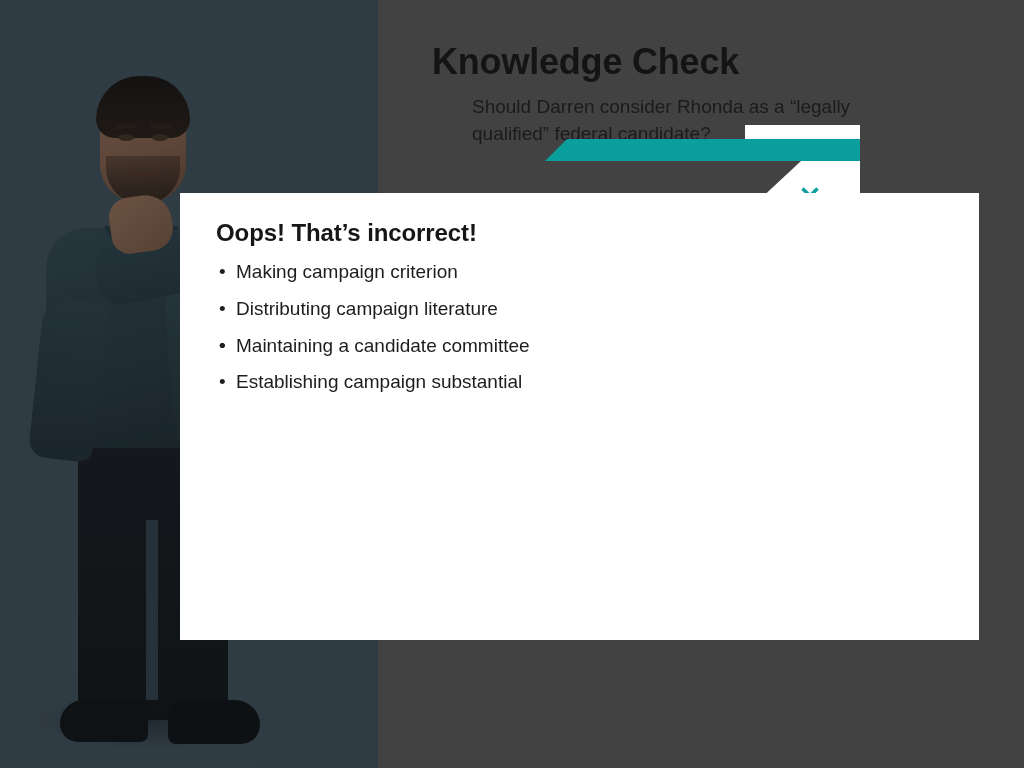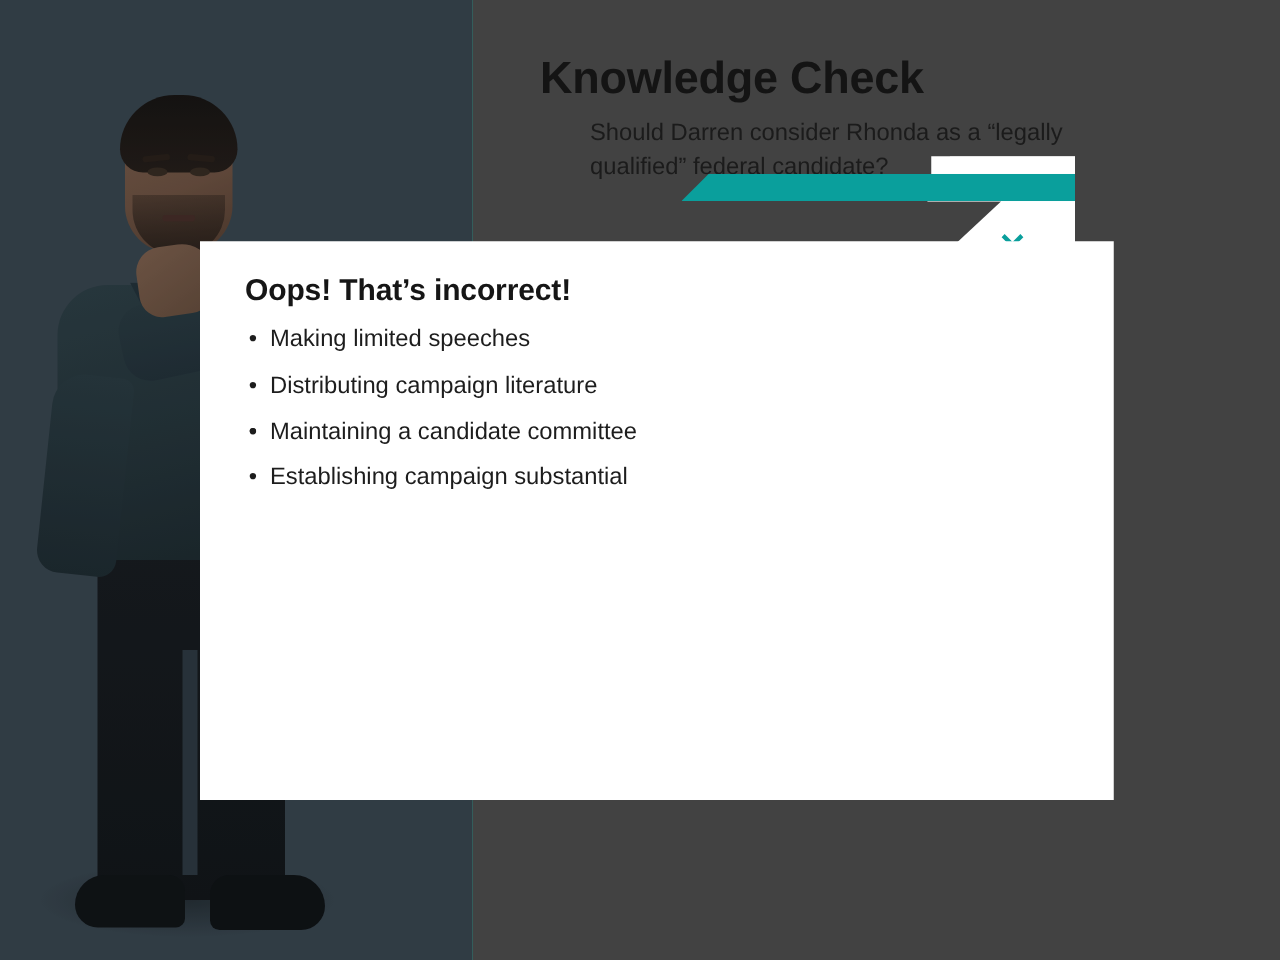--- a/index.html
+++ b/index.html
@@ -150,21 +150,21 @@
   #modal-upper-2 {
     position:absolute; left:745px; top:125px; width:115px; height:70px;
     background:#ffffff;
   }
   #teal-bar {
     position:absolute; left:545px; top:139px; width:315px; height:22px;
     background:#0a9f9c;
     clip-path:polygon(7% 0, 100% 0, 100% 100%, 0 100%);
   }
   #modal {
-    position:absolute; left:160px; top:193px; width:731px; height:447px;
+    position:absolute; left:180px; top:193px; width:799px; height:447px;
     background:#ffffff;
   }
   #modal-notch {
     position:absolute; left:725px; top:161px; width:76px; height:34px;
     background:#424242;
     clip-path:polygon(0 0, 100% 0, 52% 100%, 0 100%);
   }
   #close-button {
     position:absolute; left:794px; top:182px; width:32px; height:28px;
     cursor:pointer; display:flex; align-items:center; justify-content:center;
@@ -241,21 +241,21 @@
       <svg width="24" height="24" viewBox="0 0 24 24" aria-hidden="true">
         <path d="M4.5 4.5 L19.5 19.5 M19.5 4.5 L4.5 19.5" stroke="#0A9F9C" stroke-width="3.4" stroke-linecap="butt"></path>
       </svg>
     </span>
   </div>
 
   <div id="modal">
     <div id="modal-body">
       <div id="modal-heading">Oops! That’s incorrect!</div>
       <ul id="modal-list">
-        <li><span class="bullet">•</span><span>Making limited speeches</span></li>
+        <li><span class="bullet">•</span><span>Making campaign criterion</span></li>
         <li><span class="bullet">•</span><span>Distributing campaign literature</span></li>
         <li><span class="bullet">•</span></li>
         <li><span class="bullet">•</span><span>Maintaining a candidate committee</span></li>
         <li><span class="bullet">•</span><span>Establishing campaign substantial</span></li>
       </ul>
     </div>
   </div>
 
 </div>
 

